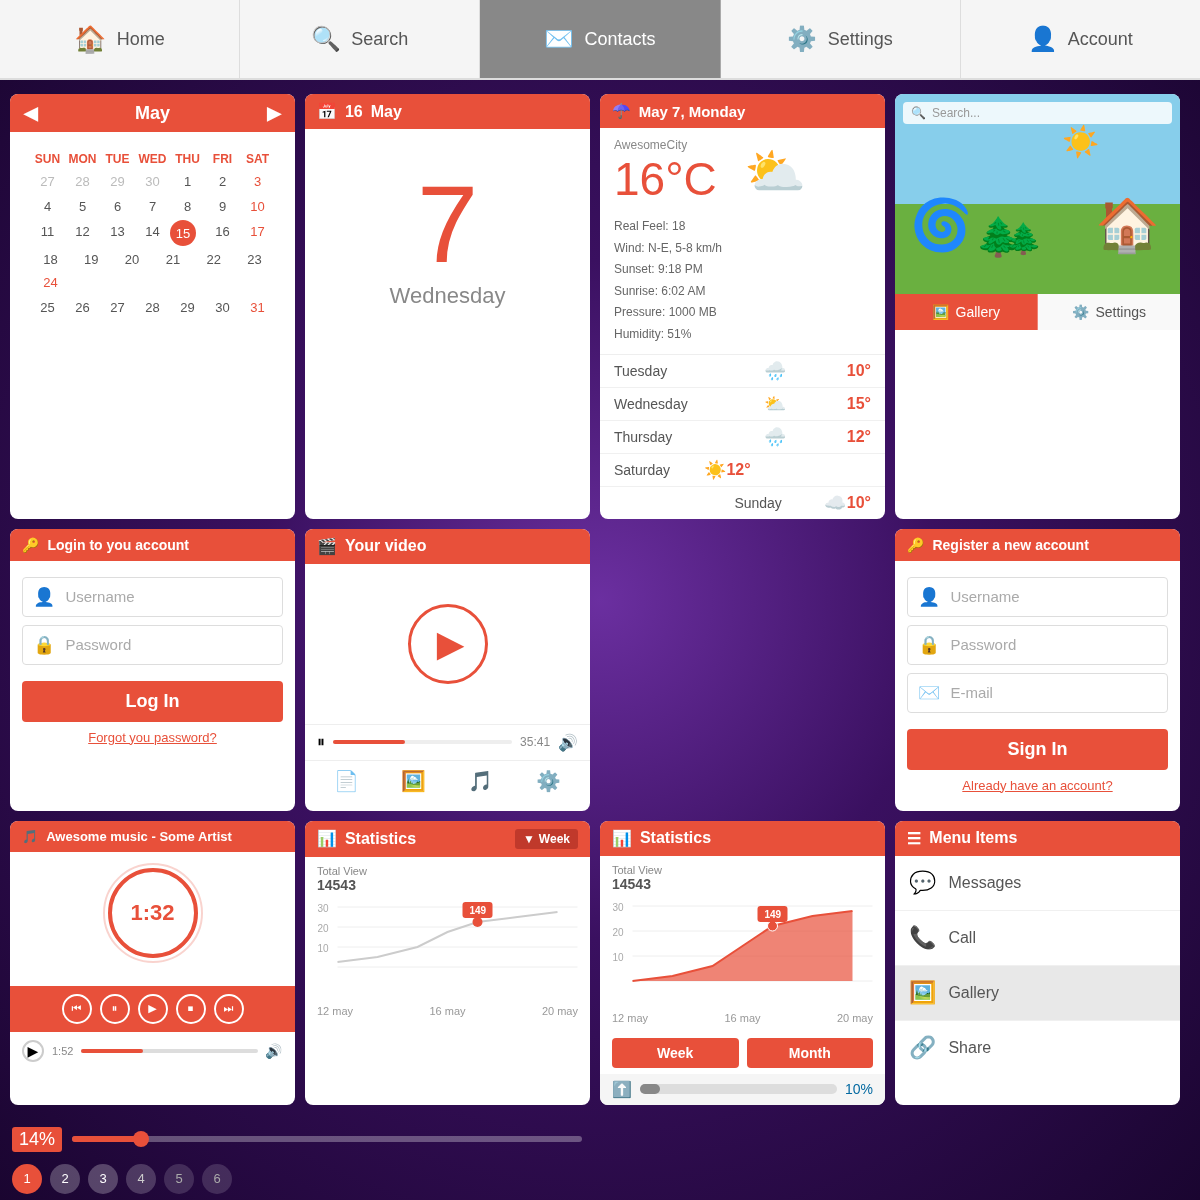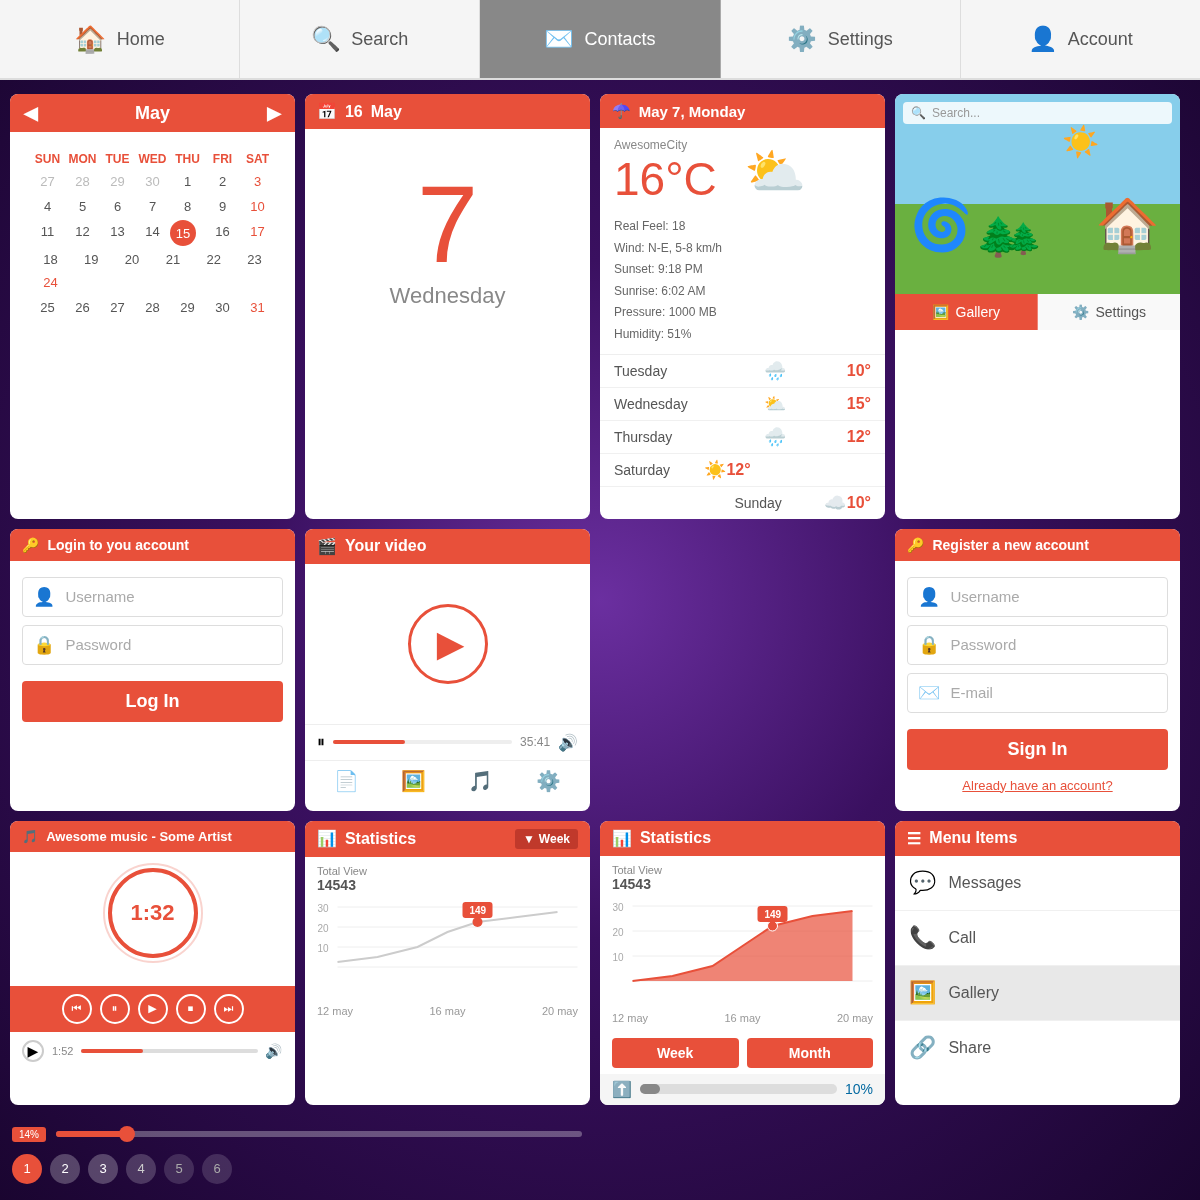--- a/index.html
+++ b/index.html
@@ -209,20 +209,21 @@
     <div style="padding:8px 0;">
       <div style="display:flex;align-items:center;border:1.5px solid #ddd;border-radius:4px;margin:8px 12px;padding:8px 10px;gap:10px;font-size:15px;color:#aaa;cursor:text;">
         <span style="font-size:18px;color:#888;">👤</span>
         <span>Username</span>
       </div>
       <div style="display:flex;align-items:center;border:1.5px solid #ddd;border-radius:4px;margin:8px 12px;padding:8px 10px;gap:10px;font-size:15px;color:#aaa;cursor:text;">
         <span style="font-size:18px;color:#888;">🔒</span>
         <span>Password</span>
       </div>
       <button style="background:#e8503a;color:#fff;border:none;border-radius:4px;padding:10px;width:calc(100% - 24px);margin:8px 12px;font-size:18px;font-weight:600;cursor:pointer;">Log In</button>
+      <div style="text-align:center;font-size:13px;color:#e8503a;padding-bottom:10px;text-decoration:underline;cursor:pointer;">Forgot you password?</div>
     </div>
   </div>
 
   <div style="background:#fff;border-radius:8px;overflow:hidden;">
     <div style="background:#e8503a;color:#fff;padding:8px 12px;display:flex;align-items:center;gap:8px;font-size:16px;font-weight:600;">
       <span>🎬</span>
       <span>Your video</span>
     </div>
     <div style="display:flex;flex-direction:column;align-items:center;justify-content:center;padding:20px;min-height:160px;">
       <div style="width:80px;height:80px;border-radius:50%;border:3px solid #e8503a;display:flex;align-items:center;justify-content:center;cursor:pointer;">
@@ -404,21 +405,21 @@
       <span style="font-size:22px;color:#888;">🔗</span>
       <span>Share</span>
     </div>
   </div>
 
 </div>
 
 <div style="padding:8px 12px;margin-top:4px;">
 
   <div style="display:flex;align-items:center;gap:10px;margin-bottom:12px;width:570px;">
-    <span style="font-size:10px;color:#fff;background:#e8503a;padding:2px 7px;border-radius:3px;">14%</span>
+    <span style="font-size:18px;color:#fff;background:#e8503a;padding:2px 7px;border-radius:3px;">14%</span>
     <div style="flex:1;height:6px;background:rgba(255,255,255,0.3);border-radius:3px;position:relative;cursor:pointer;">
       <div style="height:100%;background:#e8503a;border-radius:3px;width:14%;"></div>
       <div style="width:16px;height:16px;background:#e8503a;border-radius:50%;position:absolute;top:50%;transform:translateY(-50%);left:12%;cursor:grab;"></div>
     </div>
   </div>
 
   <div style="display:flex;gap:8px;align-items:center;">
     <div style="width:30px;height:30px;border-radius:50%;background:#e8503a;display:flex;align-items:center;justify-content:center;font-size:13px;color:#fff;cursor:pointer;">1</div>
     <div style="width:30px;height:30px;border-radius:50%;background:rgba(255,255,255,0.25);display:flex;align-items:center;justify-content:center;font-size:13px;color:#fff;cursor:pointer;">2</div>
     <div style="width:30px;height:30px;border-radius:50%;background:rgba(255,255,255,0.25);display:flex;align-items:center;justify-content:center;font-size:13px;color:#fff;cursor:pointer;">3</div>

